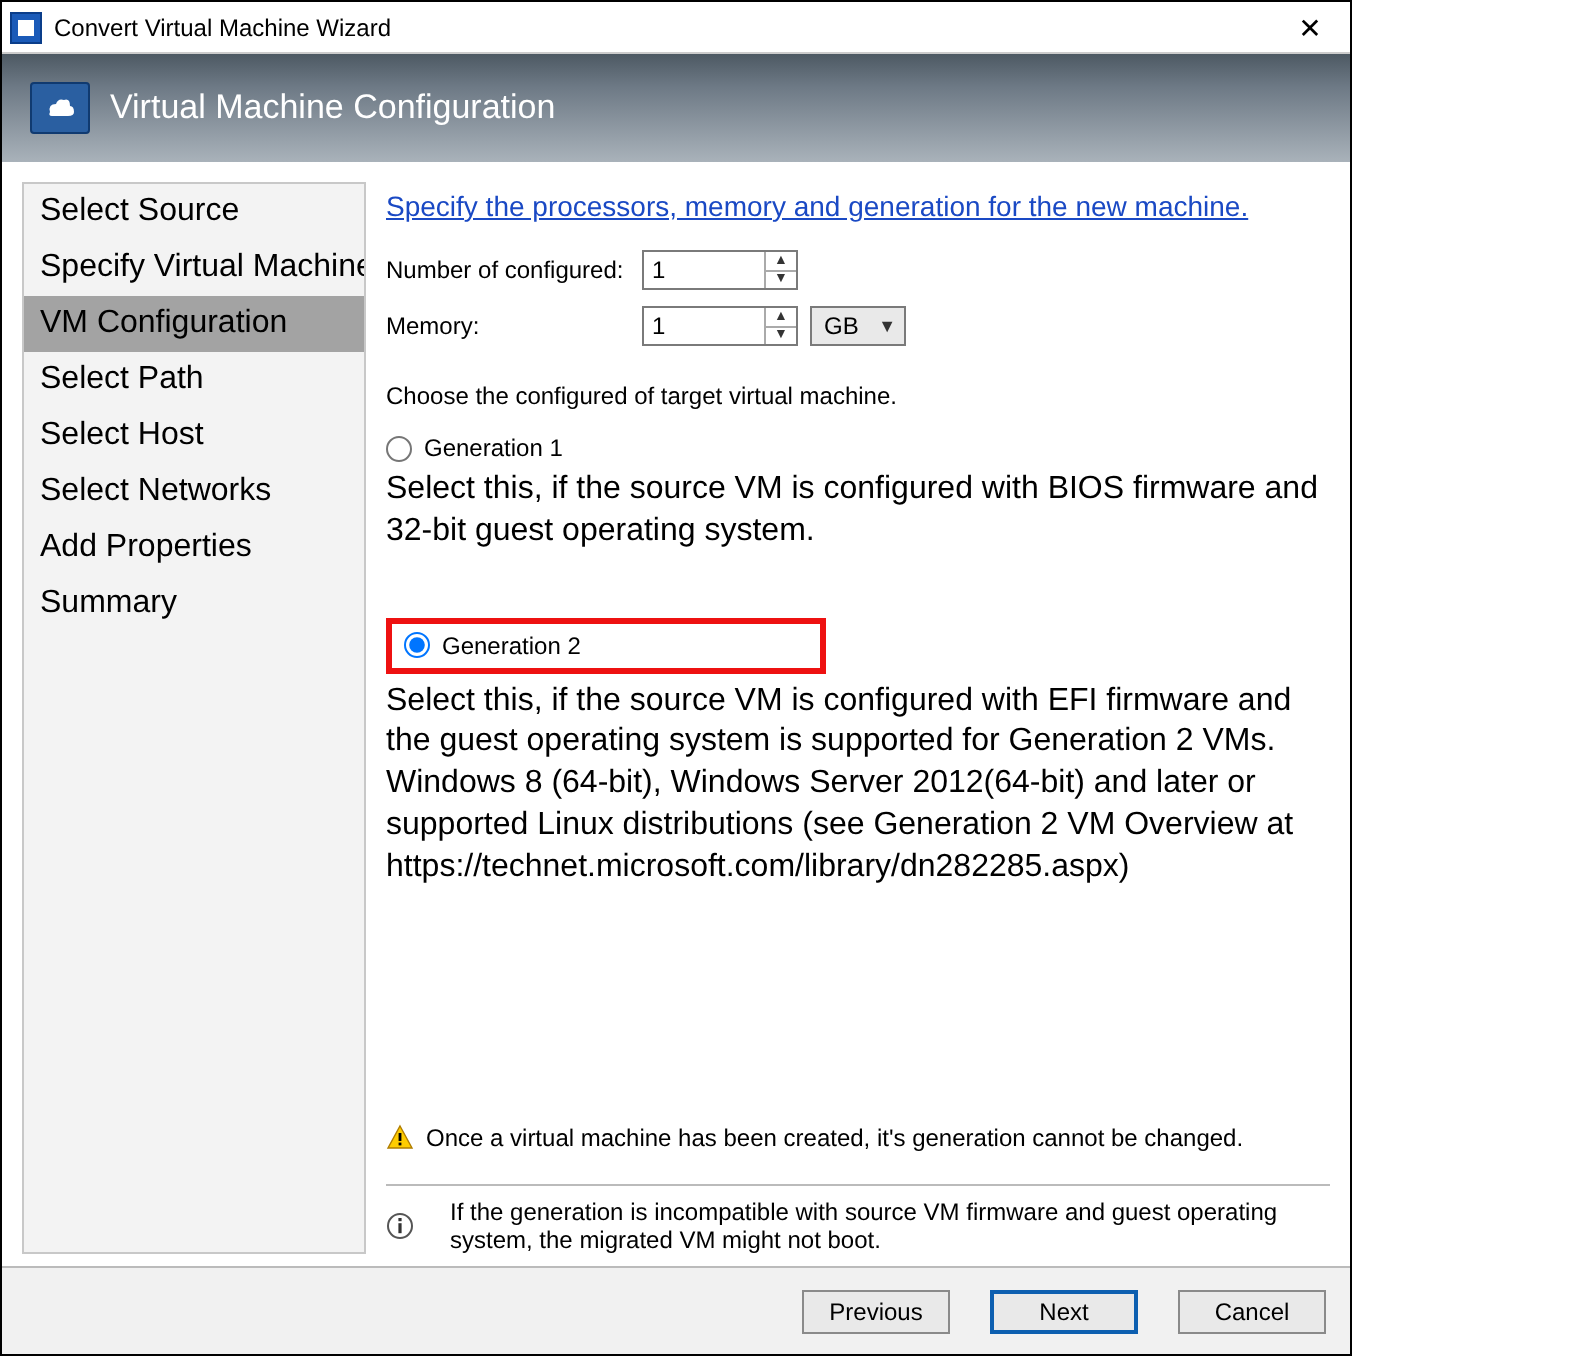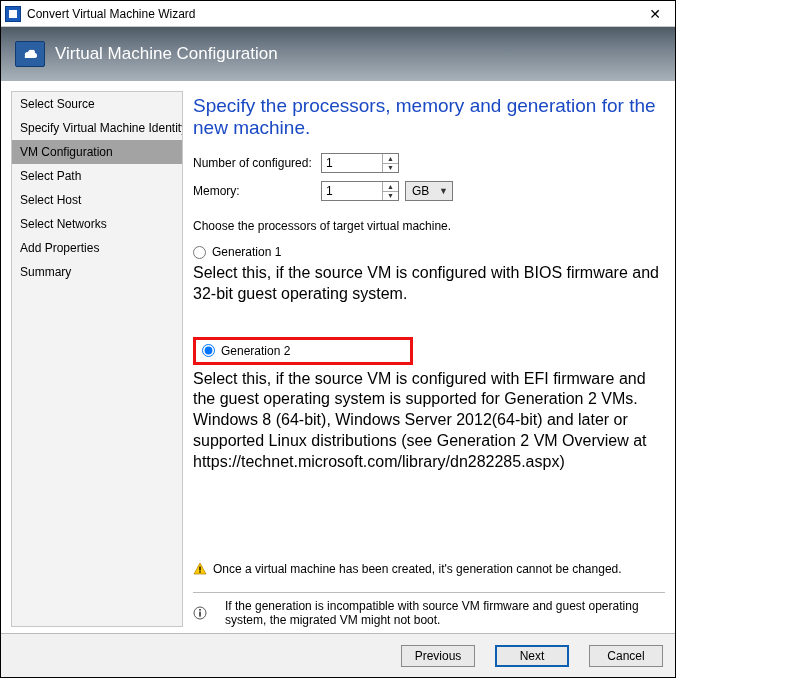--- a/index.html
+++ b/index.html
@@ -9,24 +9,24 @@
   .titlebar .app-icon { width: 16px; height: 16px; background: #1a5ab8; border: 1px solid #0a3d8a; margin-right: 6px; display:flex; align-items:center; justify-content:center; }
   .titlebar .app-icon svg { display:block; }
   .titlebar .title { flex: 1; font-size: 12px; }
   .titlebar .close { width: 32px; text-align: center; font-size: 14px; line-height: 1; cursor: default; }
   .banner { height: 54px; background: linear-gradient(to bottom, #4d5963 0%, #6d7985 30%, #a9b2ba 100%); display: flex; align-items: center; padding: 0 14px; color: #fff; }
   .banner .banner-icon { width: 30px; height: 26px; background: #2a5fa1; border: 1px solid #103a70; border-radius: 2px; margin-right: 10px; display:flex; align-items:center; justify-content:center; }
   .banner .banner-icon svg { display:block; }
   .banner-title { font-size: 17px; font-weight: 400; }
   .body { flex: 1; display: flex; padding: 10px 10px 6px 10px; gap: 10px; overflow: hidden; }
   .sidebar { width: 172px; border: 1px solid #c8c8c8; background: #f3f3f3; }
-  .sidebar-item { padding: 5px 8px; font-size: 12px; cursor: default; white-space: nowrap; overflow:hidden; }
+  .sidebar-item { padding: 5px 8px; font-size: 16px; cursor: default; white-space: nowrap; overflow:hidden; }
   .sidebar-item.selected { background: #a3a3a3; }
   .main { flex: 1; display: flex; flex-direction: column; position: relative; }
-  .heading { color: #1a49c4; font-size: 19px; margin: 4px 0 14px 0; }
+  .heading { color: #1a49c4; font-size: 14px; margin: 4px 0 14px 0; text-decoration: underline; }
   .form-row { display: flex; align-items: center; margin-bottom: 8px; }
   .form-label { width: 128px; }
   .num-input { display: inline-flex; align-items: center; border: 1px solid #7a7a7a; height: 20px; background: #fff; }
   .num-input input { border: none; width: 60px; padding: 1px 4px; font: inherit; outline: none; }
   .spinner { width: 16px; height: 18px; display: flex; flex-direction: column; border-left: 1px solid #aaa; }
   .spinner .sp { flex:1; font-size:7px; line-height:1; display:flex; align-items:center; justify-content:center; color:#333; cursor:default; }
   .spinner .sp.up { border-bottom:1px solid #aaa; }
   .select { display:inline-flex; align-items:center; border: 1px solid #7a7a7a; height: 20px; background: #e9e9e9; margin-left: 6px; padding: 0 4px 0 6px; min-width: 48px; justify-content: space-between; cursor:default; }
   .select .chev { font-size: 9px; color:#333; margin-left: 8px; }
   .gen-intro { margin: 10px 0 12px 0; }
@@ -104,21 +104,21 @@
             <span class="sp up">▲</span>
             <span class="sp">▼</span>
           </span>
         </span>
         <span class="select">
           <span>GB</span>
           <span class="chev">▼</span>
         </span>
       </div>
 
-      <div class="gen-intro">Choose the processors of target virtual machine.</div>
+      <div class="gen-intro">Choose the configured of target virtual machine.</div>
 
       <label class="radio-row">
         <input type="radio" name="gen" style="">
         <span>Generation 1</span>
       </label>
       <div class="desc">Select this, if the source VM is configured with BIOS firmware and 32-bit guest operating system.</div>
 
       <div style="height:18px"></div>
 
       <span class="highlight-box">

